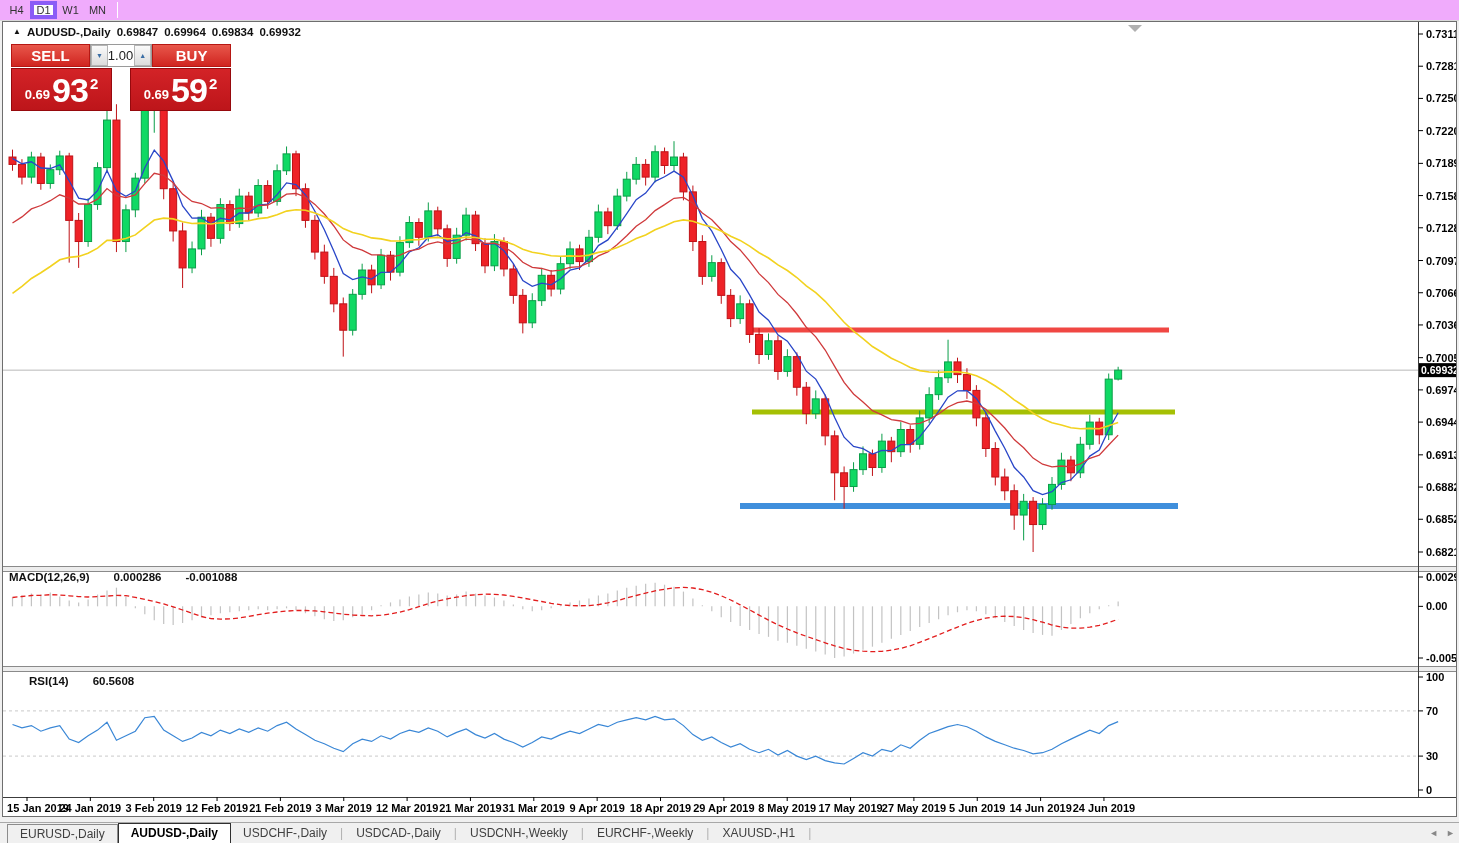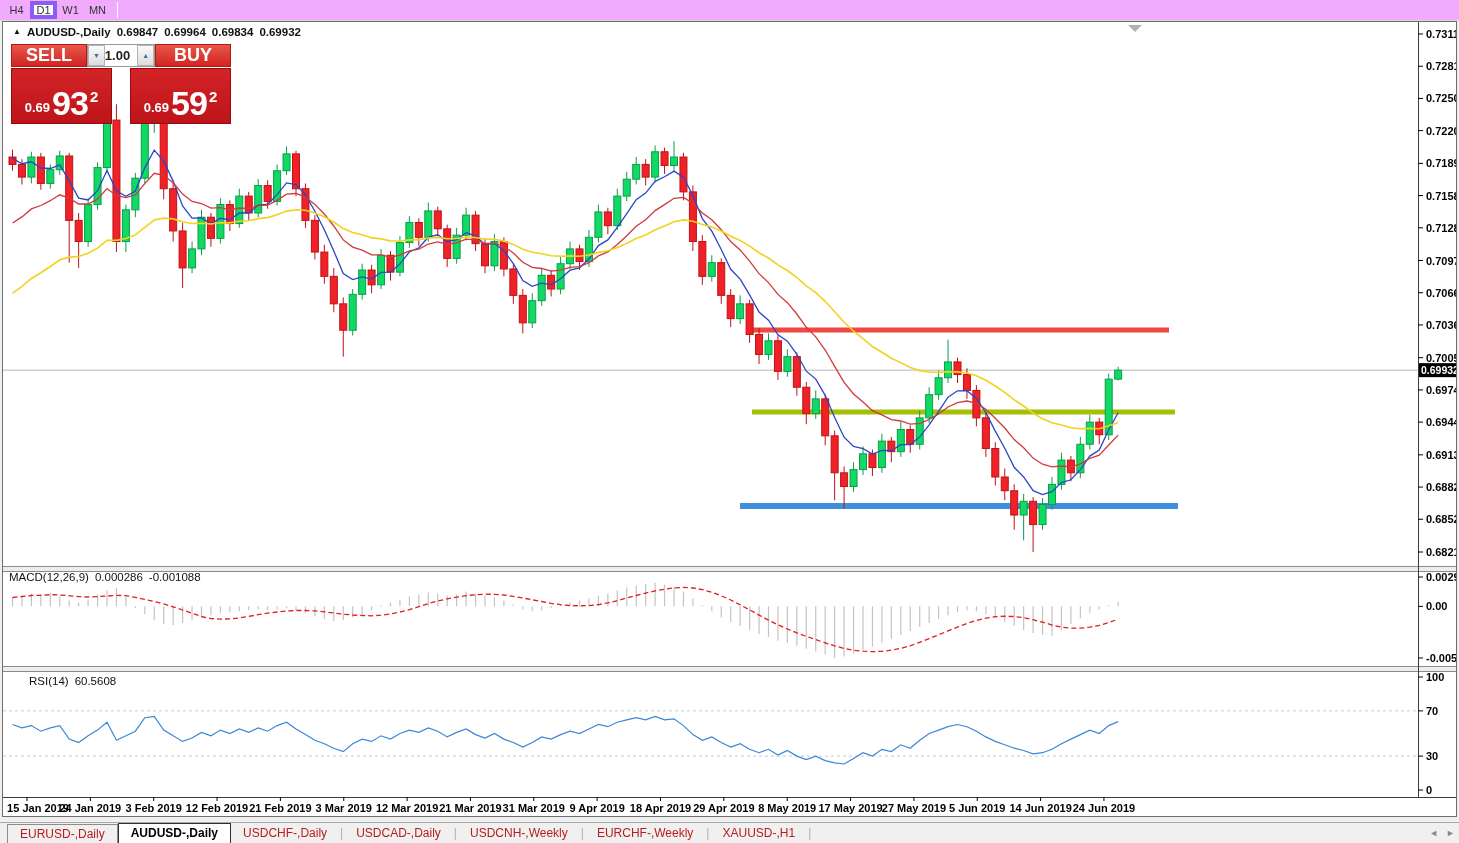--- a/index.html
+++ b/index.html
@@ -17,44 +17,44 @@
 
   
   .chart-window { position:absolute; left:2px; top:21px; width:1455px; height:796px;
     background:#ffffff; border:1px solid #6e6e6e; }
   .chart-window svg { position:absolute; left:0; top:0; }
 
   .chart-title { position:absolute; left:10px; top:4px; font-size:11.5px; font-weight:bold; color:#111;
     display:flex; gap:6px; align-items:center; white-space:nowrap; }
   .chart-title .tri { font-size:8px; position:relative; top:-1px; }
 
-  .pane-label { position:absolute; left:6px; font-size:11.5px; font-weight:normal; color:#111;
-    display:flex; gap:6px; white-space:nowrap; }
+  .pane-label { position:absolute; left:6px; font-size:11.5px; font-weight:bold; color:#111;
+    display:flex; gap:24px; white-space:nowrap; }
 
   
   .trade-panel { position:absolute; left:8px; top:22px; width:220px; }
   .tp-row1 { display:flex; height:23px; }
-  .tp-btn { width:82px; background:linear-gradient(#e8574b,#d02520); color:#fff; font-size:18px;
+  .tp-btn { width:82px; background:linear-gradient(#e8574b,#d02520); color:#fff; font-size:15px;
     font-weight:bold; display:flex; align-items:center; justify-content:center; border:1px solid #b61713; }
   .tp-spin { flex:1; display:flex; border:1px solid #9a9a9a; background:#fff; }
   .tp-arrow { width:17px; background:linear-gradient(#fafafa,#dcdcdc); border:1px solid #b5b5b5;
     color:#3a6ea5; font-size:7px; display:flex; align-items:center; justify-content:center; }
-  .tp-vol { flex:1; font-size:13px; font-weight:bold; color:#222; display:flex; align-items:center;
-    justify-content:flex-end; padding-right:7px; background:#fff; }
-  .tp-row2 { display:flex; gap:18px; margin-top:1px; height:56px; }
+  .tp-vol { flex:1; font-size:13px; font-weight:normal; color:#222; display:flex; align-items:center;
+    justify-content:flex-end; padding-right:1px; background:#fff; }
+  .tp-row2 { display:flex; gap:18px; margin-top:1px; height:43px; }
   .tp-quote { flex:1; background:linear-gradient(#d32327,#bd151a); border:1px solid #96090d;
     color:#fff; display:flex; align-items:flex-end; justify-content:center; padding-bottom:2px; cursor:default; }
   .tp-quote .pre { font-size:13px; font-weight:bold; margin:0 2px 6px 0; }
   .tp-quote .big { font-size:34px; font-weight:bold; line-height:36px; letter-spacing:-1px; }
   .tp-quote .sup { font-size:15px; font-weight:bold; margin-left:2px; transform:translateY(-16px); }
 
   
   .tabstrip { position:absolute; left:0; top:822px; width:1459px; height:21px; background:#f0f0f0;
     border-top:1px solid #a8a8a8; display:flex; align-items:flex-end; padding-left:7px; }
-  .tab { font-size:12px; color:#b91c1c; padding:2px 12px 3px 12px; white-space:nowrap; }
+  .tab { font-size:12px; color:#404040; padding:2px 12px 3px 12px; white-space:nowrap; }
   .tab.boxed { border:1px solid #8c8c8c; border-bottom:none; background:#f0f0f0; height:19px; }
   .tab.active { background:#ffffff; border:1px solid #2f2f2f; border-bottom:1px solid #fff; color:#000;
     font-weight:bold; height:21px; position:relative; top:1px; }
   .tab-sep { color:#b0b0b0; font-size:12px; padding:0 1px 3px 1px; }
   .tab-scroll { position:absolute; right:4px; top:5px; display:flex; gap:8px; color:#888; font-size:9px; }
   .tab-scroll span { cursor:default; }
 </style>
 </head>
 <body>
 

